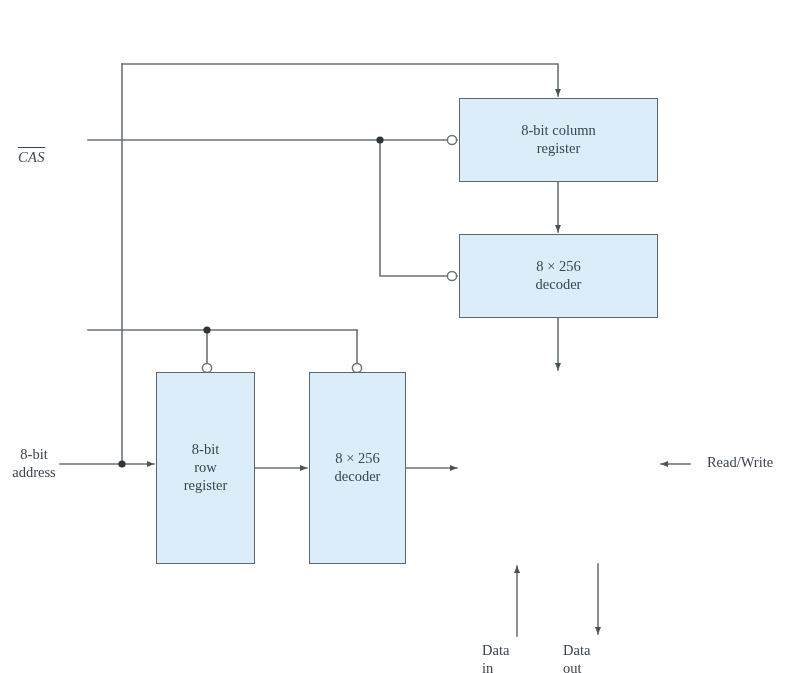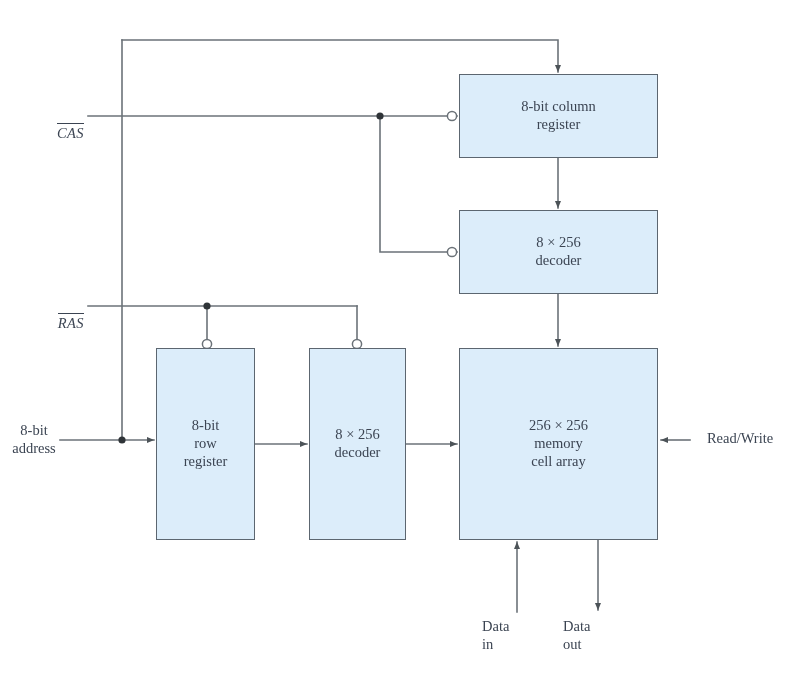--- a/index.html
+++ b/index.html
@@ -11,20 +11,21 @@
     width: 787px;
     height: 673px;
     font-family: "Liberation Serif", "DejaVu Serif", serif;
     color: #3b4452;
     overflow: hidden;
   }
   #diagram-root {
     position: relative;
     width: 787px;
     height: 560px;
+    margin-top: 24px;
   }
   svg.wires {
     position: absolute;
     left: 0;
     top: 0;
     width: 787px;
     height: 673px;
   }
   .blk {
     position: absolute;
@@ -131,33 +132,25 @@
     <span>8-bit
 row
 register</span>
   </div>
 
   <div class="blk" style="left:309px; top:348px; width:97px; height:192px;">
     <span>8 × 256
 decoder</span>
   </div>
 
-  <div class="blk" style="left:459px; top:348px; width:199px; height:192px;">
-    <span>256 × 256
-memory
-cell array</span>
-  </div>
 
-  <div class="lbl italic" style="left:18px; top:105px; width:66px; text-align:right;">
+  <div class="lbl italic" style="left:18px; top:105px; width:66px; text-align:left;">
     <span class="overbar">CAS</span>
   </div>
 
-  <div class="lbl italic" style="left:18px; top:295px; width:66px; text-align:right;">
-    <span class="overbar">RAS</span>
-  </div>
 
   <div class="lbl" style="left:8px; top:422px; width:52px; text-align:center;">8-bit
 address</div>
 
   <div class="lbl" style="left:696px; top:430px; width:88px; text-align:center;">Read/Write</div>
 
   <div class="lbl" style="left:482px; top:618px; width:70px;">Data
 in</div>
 
   <div class="lbl" style="left:563px; top:618px; width:70px;">Data

